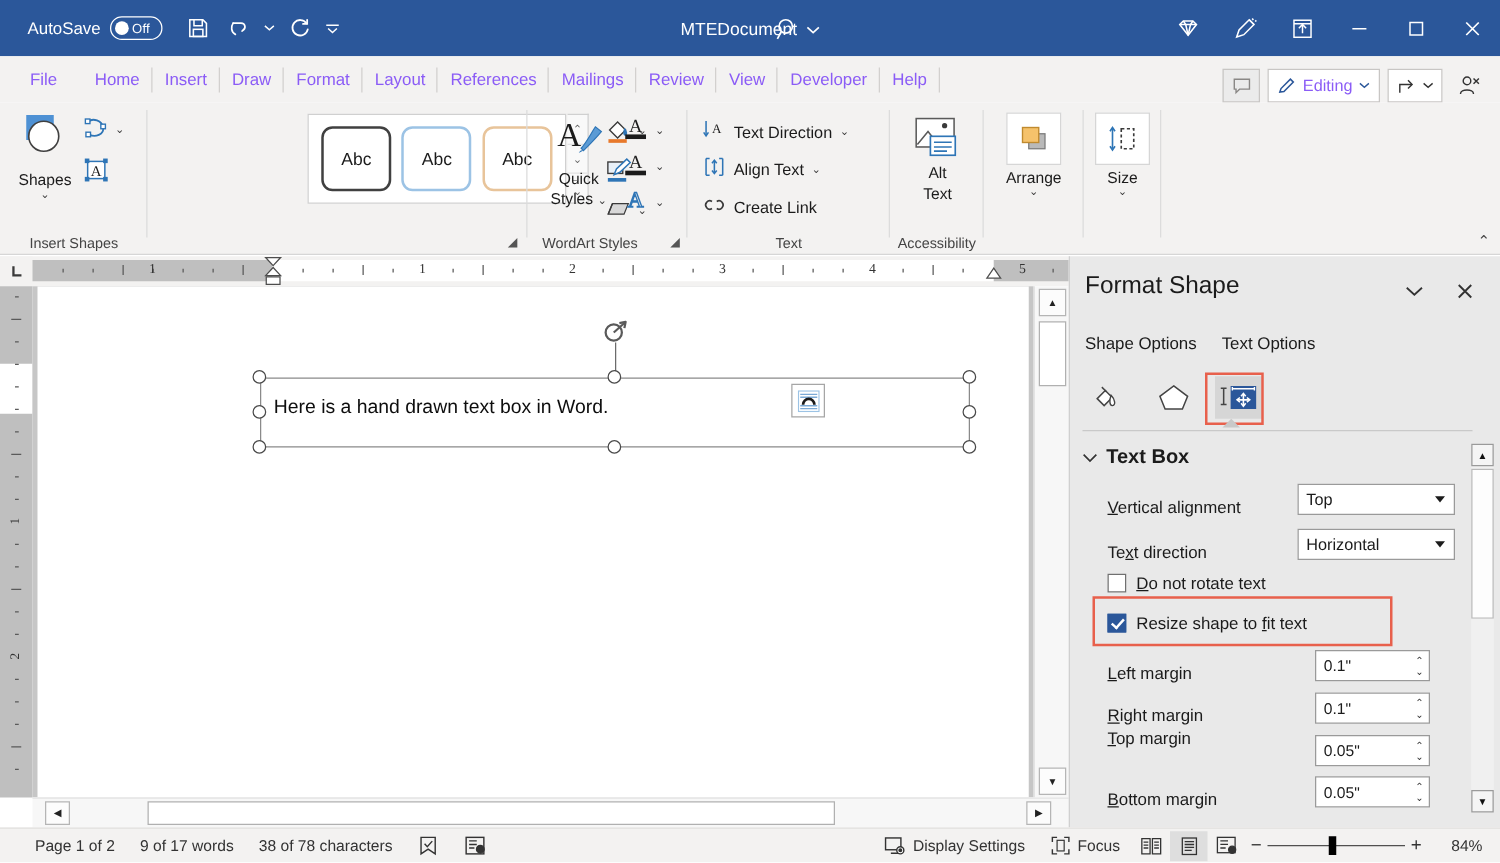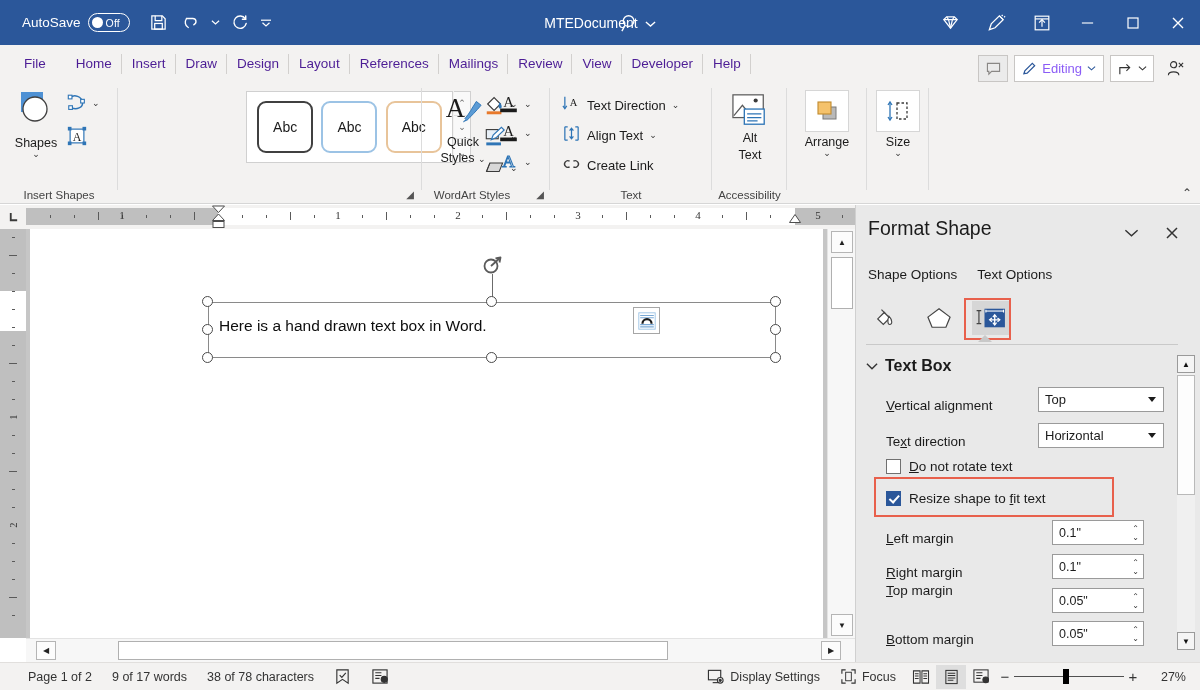--- a/index.html
+++ b/index.html
@@ -47,21 +47,21 @@
   .win-right .tb-icon.wide { width: 46px; }
 
   
   .tabbar {
     position: absolute; top: 45px; left: 0; width: 1200px; height: 37px;
     background: #f3f2f1; display: flex; align-items: flex-end;
     border-bottom: none;
   }
   .tabs { display: flex; align-items: center; height: 37px; }
   .tab {
-    font-size: 13.5px; color: #4c1d95; padding: 0 10px; height: 33px;
+    font-size: 13.5px; color: #8b5cf6; padding: 0 10px; height: 33px;
     display: flex; align-items: center; position: relative; white-space: nowrap;
   }
   .tab.sep::after {
     content: ""; position: absolute; right: 0; top: 7px; height: 20px; width: 1px;
     background: #d2d0ce;
   }
   .tab.active { color: #2b579a; font-weight: bold; }
   .tab.active .underline {
     position: absolute; left: 8px; right: 8px; bottom: -1px; height: 2.5px; background: #2b579a;
   }
@@ -451,21 +451,21 @@
       <div class="tab sep" style="margin-left:10px">
           <span>Home</span>
         </div>
       <div class="tab sep">
           <span>Insert</span>
         </div>
       <div class="tab sep">
           <span>Draw</span>
         </div>
       <div class="tab sep">
-          <span>Design</span>
+          <span>Format</span>
         </div>
       <div class="tab sep">
           <span>Layout</span>
         </div>
       <div class="tab sep">
           <span>References</span>
         </div>
       <div class="tab sep">
           <span>Mailings</span>
         </div>
@@ -1058,16 +1058,16 @@
             <path d="M4.5 5 H11 M4.5 8 H11 M4.5 11 H9"></path>
           <circle cx="14.5" cy="12.5" r="3" fill="#333"></circle>
         </svg>
       </div>
       <div class="sb-sign">−</div>
       <div class="zoom-slider">
         <div class="zoom-track"></div>
         <div class="zoom-thumb"></div>
       </div>
       <div class="sb-sign">+</div>
-      <div class="zoom-pct" style="margin-right:14px">27%</div>
+      <div class="zoom-pct" style="margin-right:14px">84%</div>
     </div>
   </div>
 </div>
 
 </body></html>

